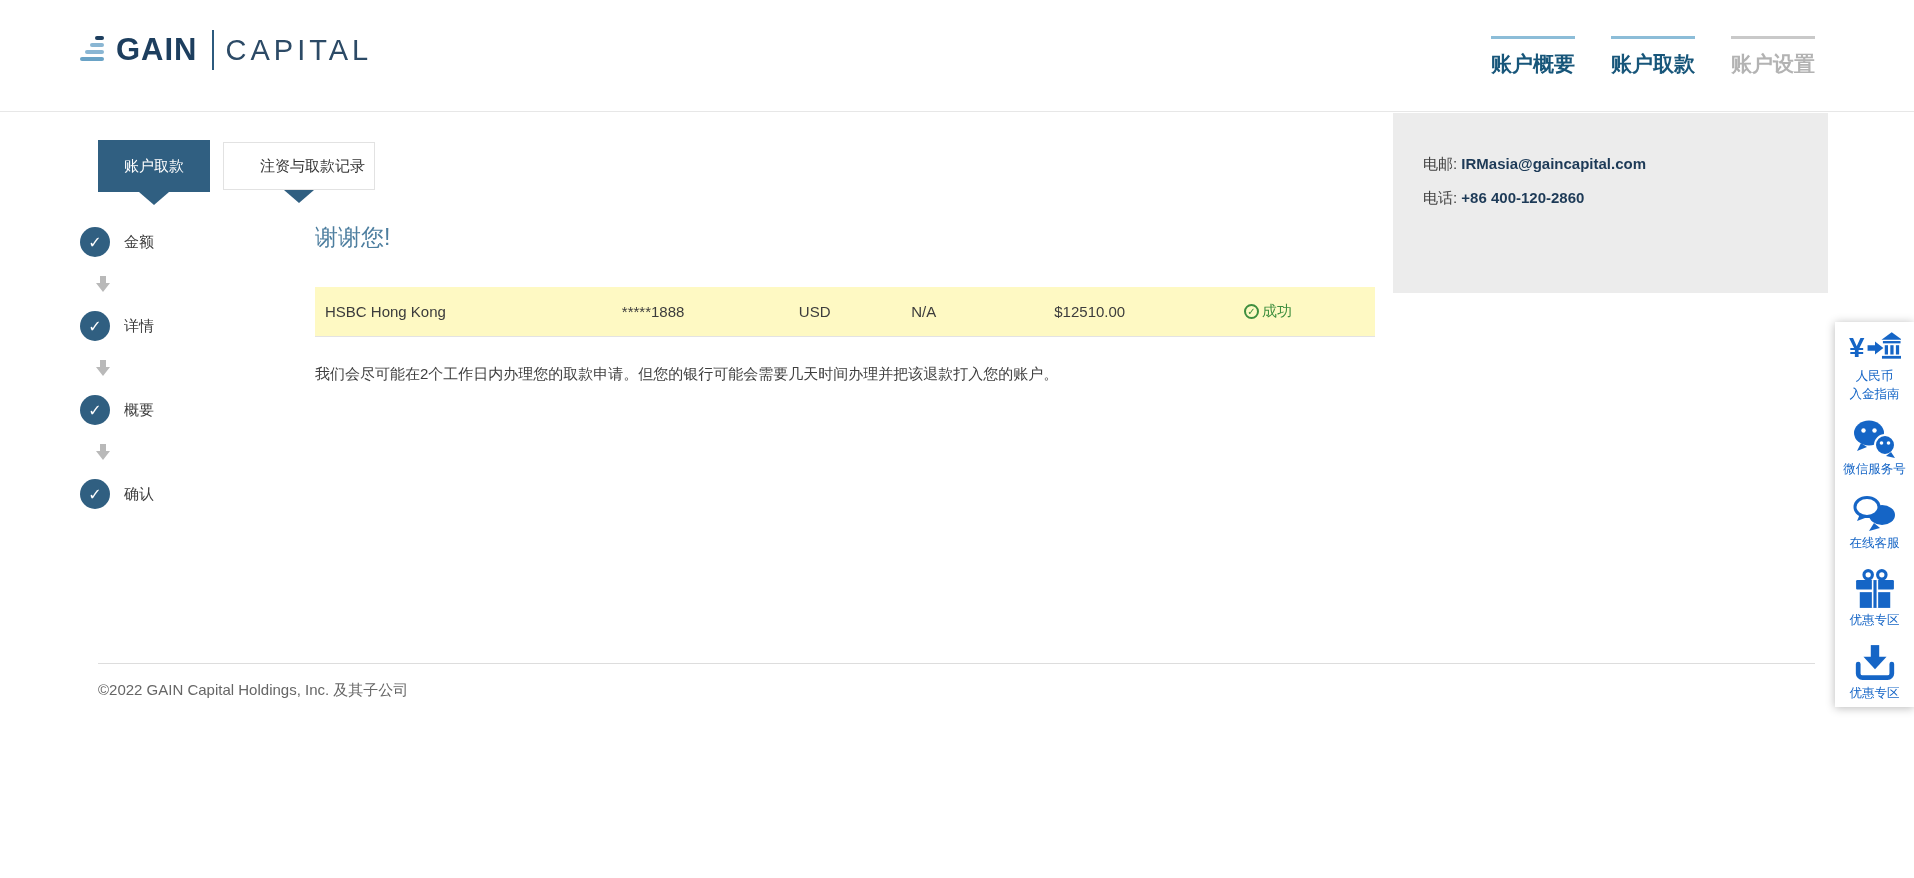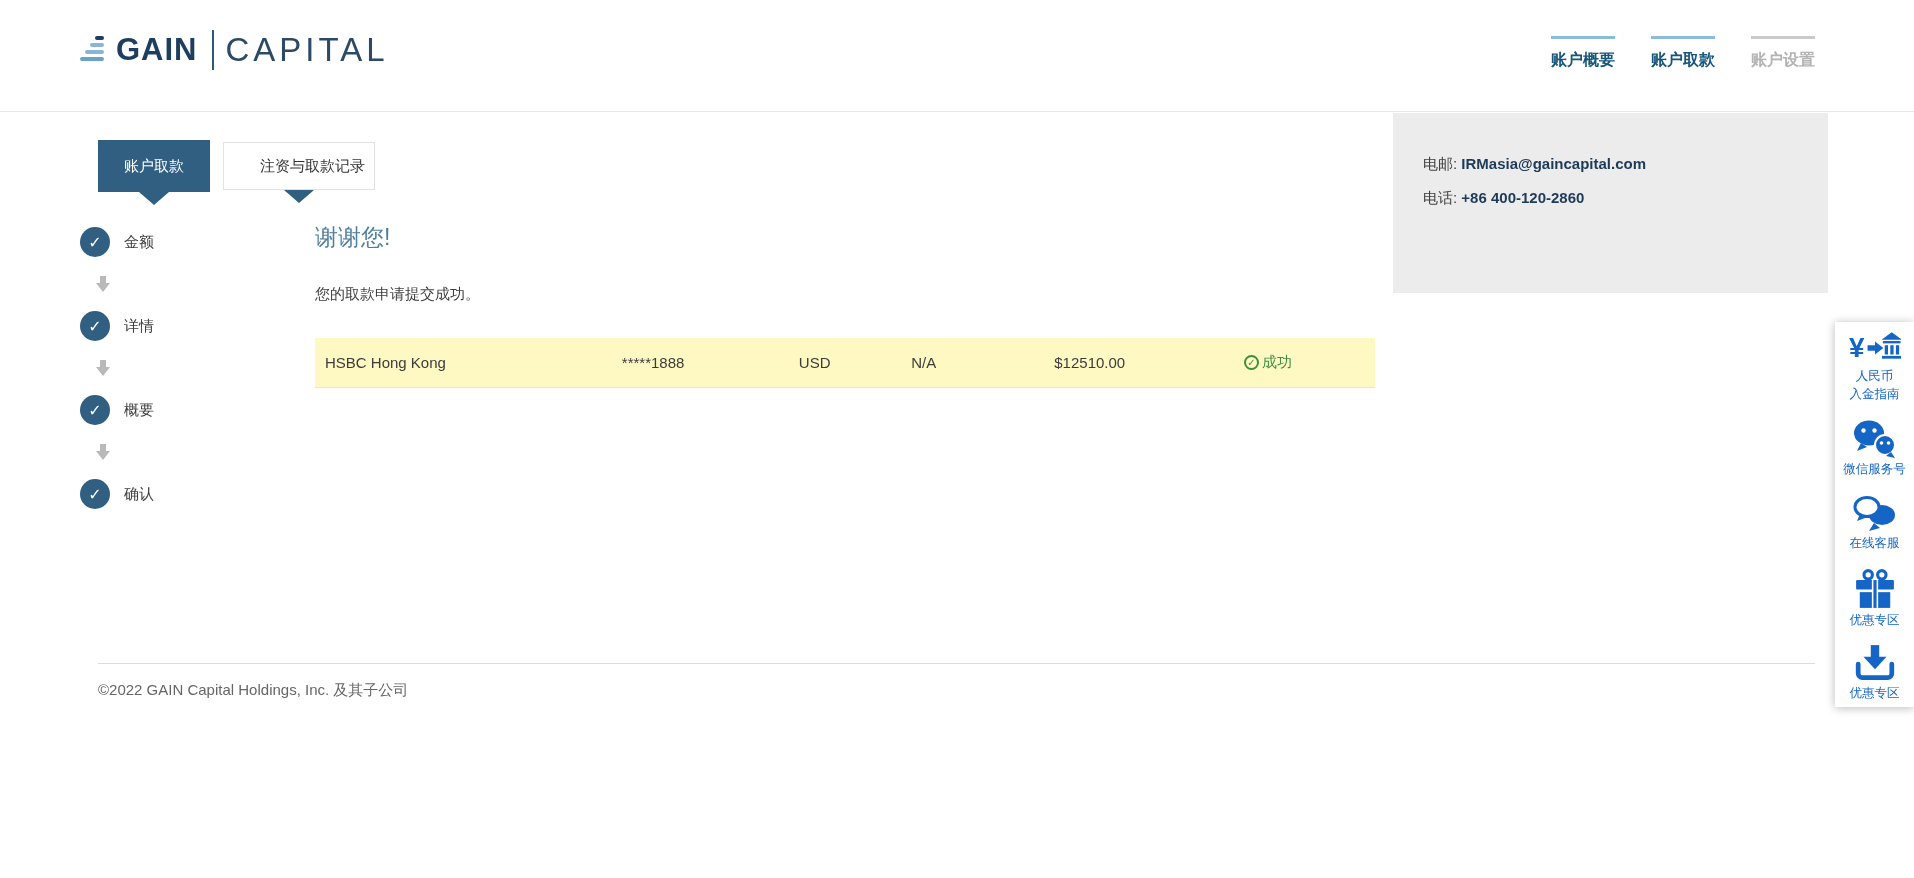--- a/index.html
+++ b/index.html
@@ -6,24 +6,24 @@
   html,body { background:#fff; }
   body { font-family:"Liberation Sans","DejaVu Sans",sans-serif; color:#3f3f3f; }
   .page { position:relative; width:1914px; height:878px; background:#fff; overflow:hidden; }
 
   
   .header { position:absolute; left:0; top:0; width:100%; height:112px; background:#fff; border-bottom:1px solid #e7e7e7; }
   .logo { position:absolute; left:80px; top:30px; display:flex; align-items:center; cursor:pointer; }
   .logo-bars { margin-right:8px; }
   .logo-gain { font-size:31px; font-weight:800; letter-spacing:1px; color:#1d3e5e; }
   .logo-sep { display:inline-block; width:2px; height:40px; background:#2c5a7e; margin:0 12px 0 14px; }
-  .logo-capital { font-size:33px; font-weight:300; letter-spacing:4px; color:#2c4a66; }
+  .logo-capital { font-size:29px; font-weight:300; letter-spacing:4px; color:#2c4a66; }
 
   .top-nav { position:absolute; right:99px; top:36px; display:flex; gap:36px; }
-  .top-nav-item { padding-top:11px; border-top:3px solid #8cbdd8; font-size:16px; font-weight:bold; color:#17567a; cursor:pointer; white-space:nowrap; }
+  .top-nav-item { padding-top:11px; border-top:3px solid #8cbdd8; font-size:21px; font-weight:bold; color:#17567a; cursor:pointer; white-space:nowrap; }
   .top-nav-item.disabled { border-top-color:#c9c9c9; color:#b3b3b3; }
 
   
   .tabs { position:absolute; left:98px; top:140px; display:flex; align-items:flex-start; }
   .tab { position:relative; display:flex; align-items:center; justify-content:center; font-size:15px; cursor:pointer; }
   .tab-active { width:112px; height:52px; background:#305f81; color:#fff; }
   .tab-active::after { content:""; position:absolute; left:50%; bottom:-13px; transform:translateX(-50%);
     border-left:15px solid transparent; border-right:15px solid transparent; border-top:13px solid #305f81; }
   .tab-inactive { width:152px; height:48px; margin-left:13px; margin-top:2px; background:#fff; border:1px solid #e2e2e2; color:#333;padding-left:27px; }
   .tab-inactive::after { content:""; position:absolute; left:50%; bottom:-14px; transform:translateX(-50%);
@@ -130,36 +130,36 @@
         </svg>
     </div>
     <div class="step-row">
       <span class="step-circle">✓</span>
       <span class="step-label">确认</span>
     </div>
   </div>
 
   <div class="content">
     <div class="content-title">谢谢您!</div>
-    <div class="content-subtitle">您的取款申请提交成功。</div>
 
     <div class="wd-table">
       <div class="wd-row wd-body">
         <div>HSBC Hong Kong</div>
         <div>*****1888</div>
         <div>USD</div>
         <div>N/A</div>
         <div>$12510.00</div>
         <div class="status-cell">
           <span class="status-check">✓</span>
           <span class="status-text">成功</span>
         </div>
       </div>
     </div>
 
+    <div class="content-note">我们会尽可能在2个工作日内办理您的取款申请。但您的银行可能会需要几天时间办理并把该退款打入您的账户。</div>
   </div>
 
   <div class="service-box">
     <div class="service-line">
       <span>电邮:</span>
       <a class="service-email-link">IRMasia@gaincapital.com</a>
     </div>
     <div class="service-line">
       <span>电话:</span>
       <b>+86 400-120-2860</b>

